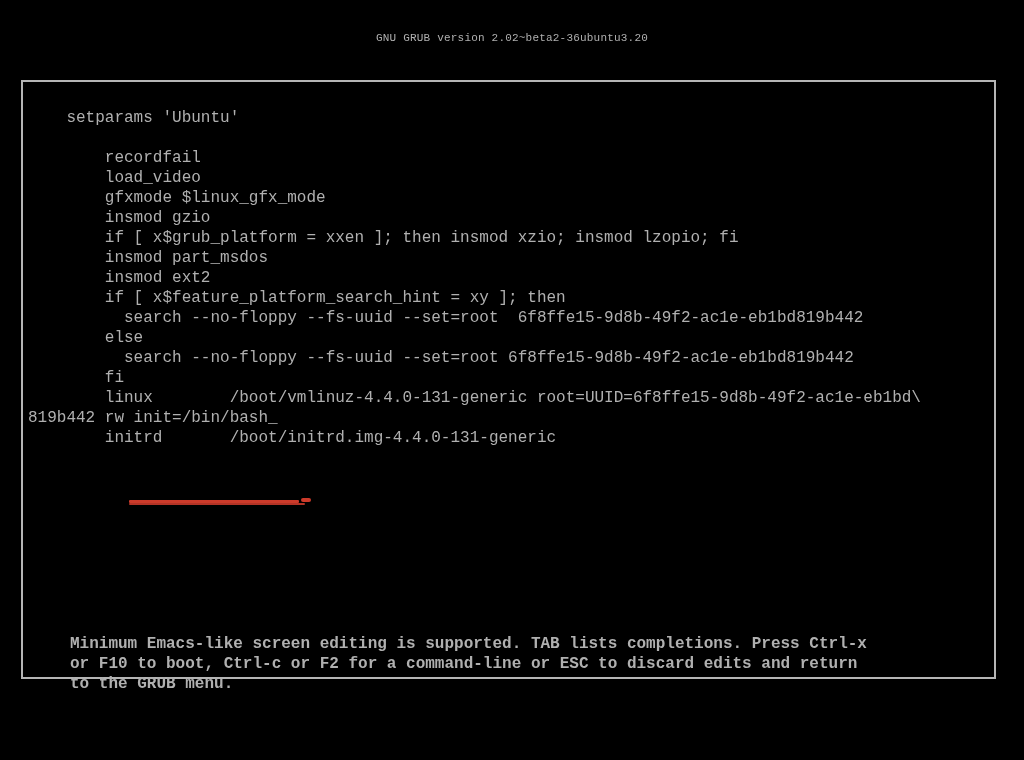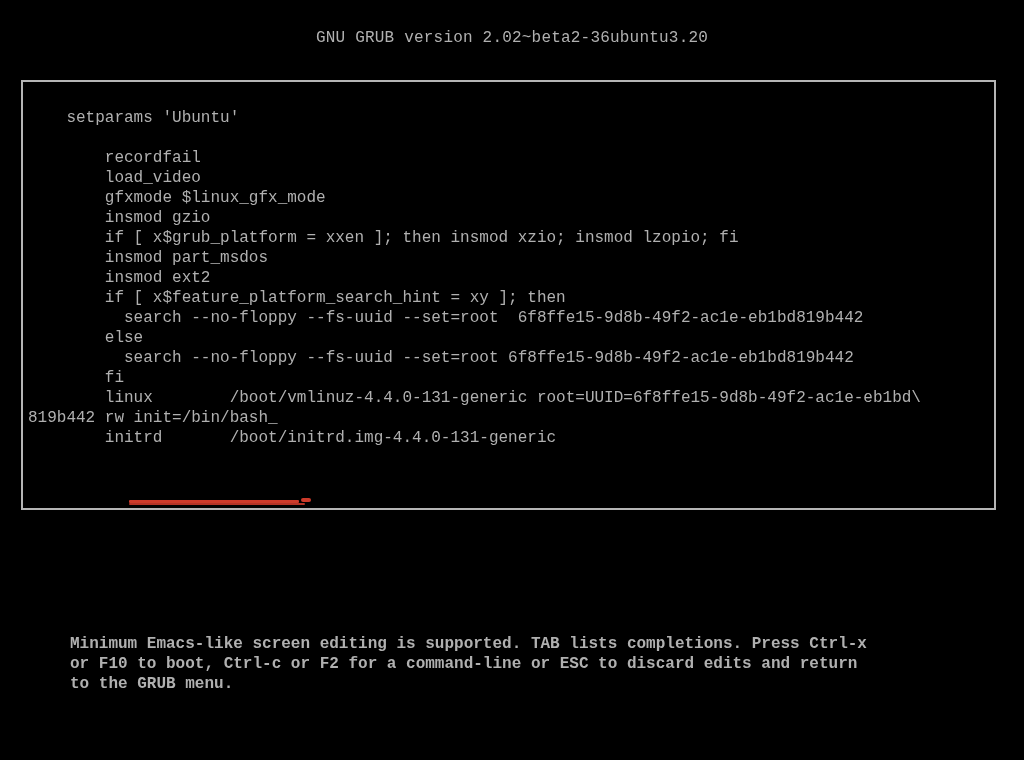--- a/index.html
+++ b/index.html
@@ -7,31 +7,31 @@
     padding: 0;
     width: 1024px;
     height: 760px;
     background: #000;
     font-family: "Courier New", "DejaVu Sans Mono", monospace;
     color: #b0b0b0;
     overflow: hidden;
   }
   .header {
     text-align: center;
-    font-size: 16px;
+    font-size: 11px;
     line-height: 20px;
     padding-top: 28px;
     letter-spacing: 0.2px;
   }
   .editor-box {
     position: absolute;
     left: 21px;
     top: 80px;
     width: 975px;
-    height: 430px;
+    height: 599px;
     border: 2px solid #b5b5b5;
     box-sizing: border-box;
     padding: 6px 5px 0 5px;
   }
   .code {
     font-size: 16px;
     line-height: 20px;
     white-space: pre;
     color: #b0b0b0;
   }

